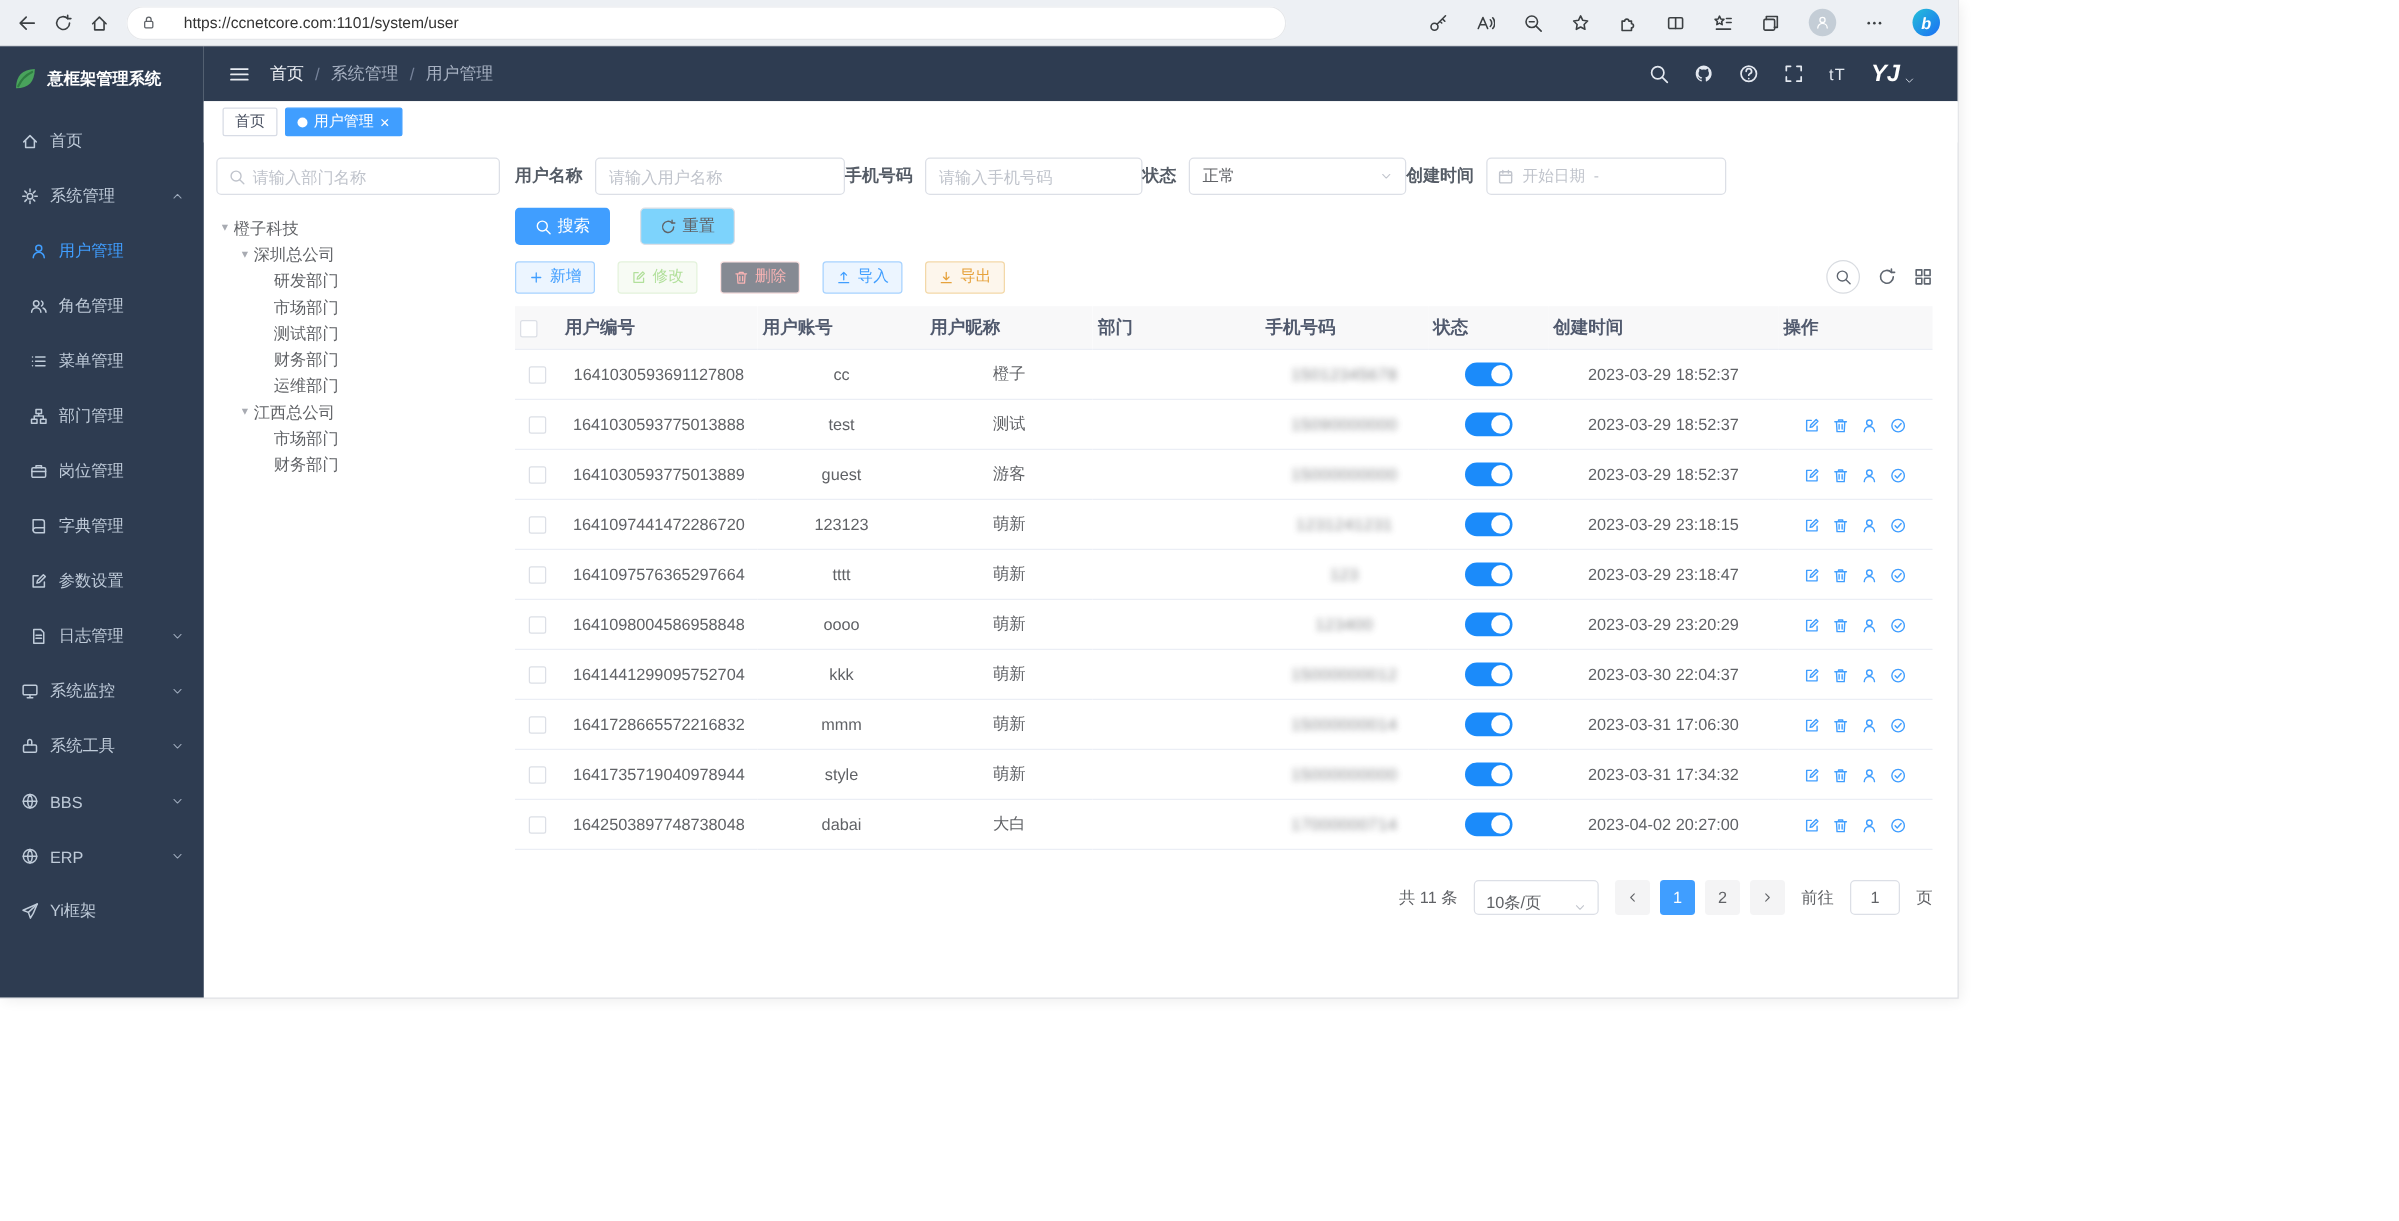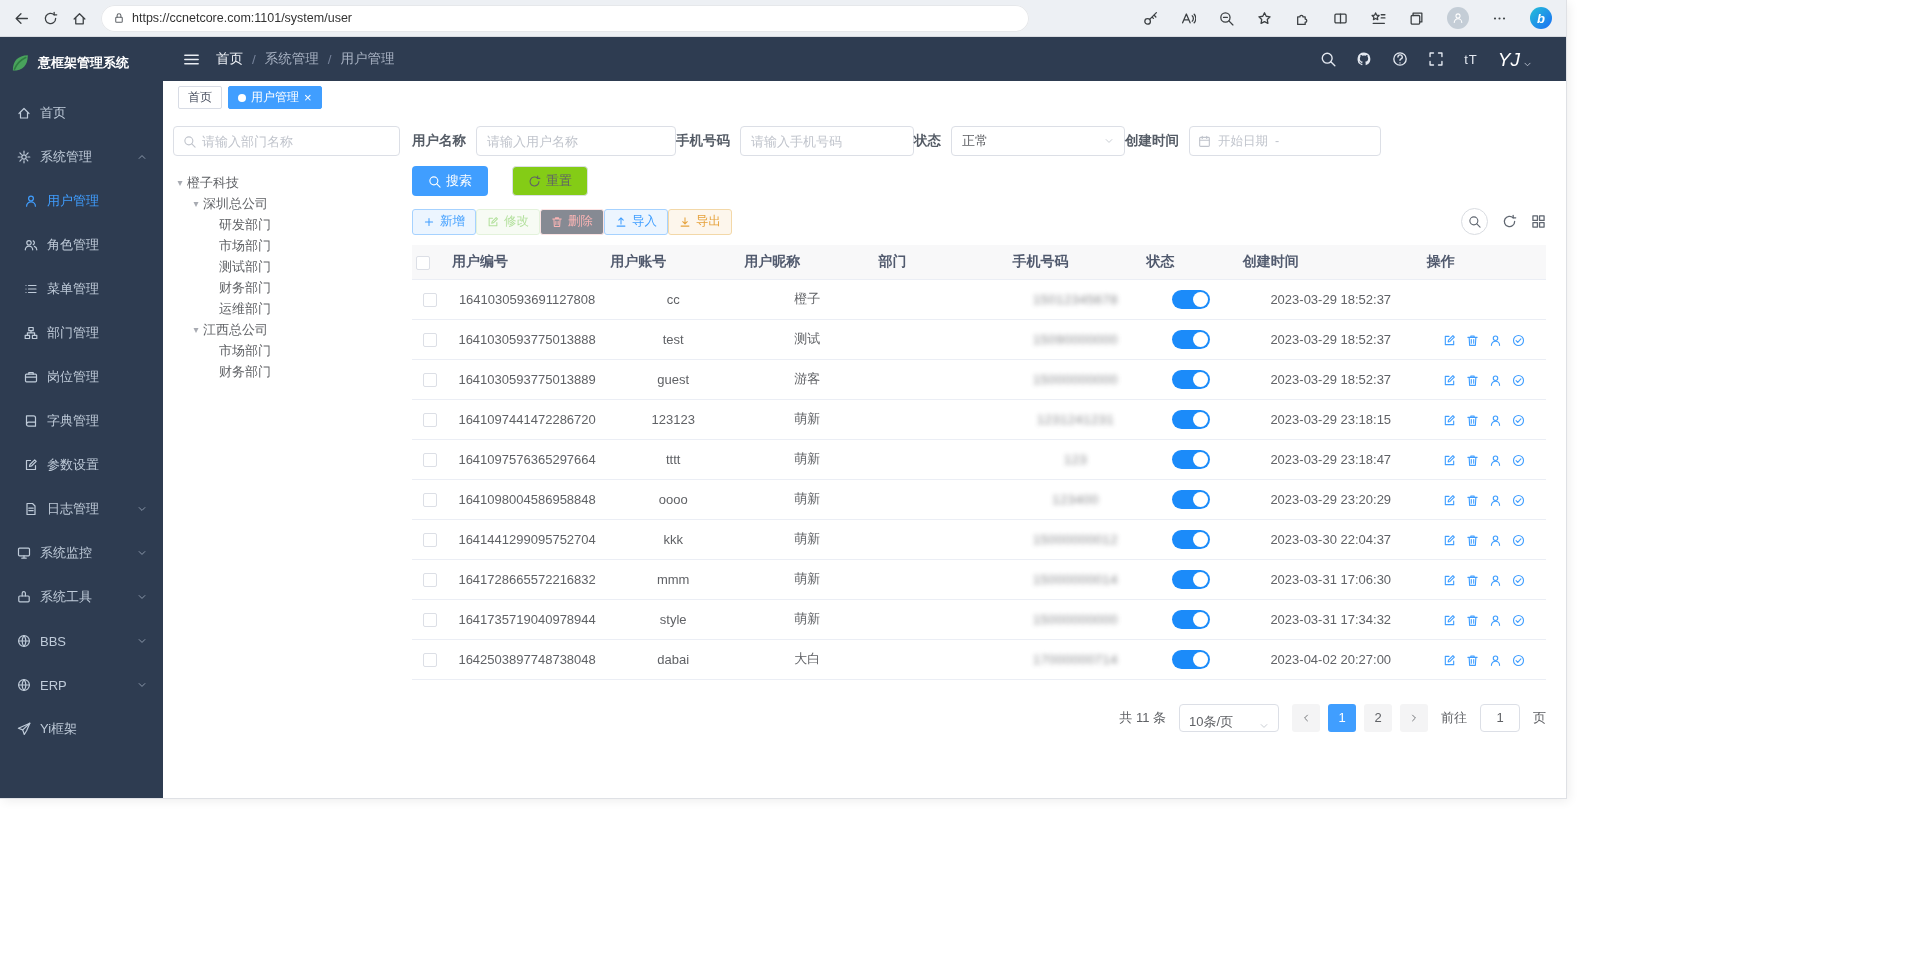--- a/index.html
+++ b/index.html
@@ -4,21 +4,21 @@
 <style>
   *{margin:0;padding:0;box-sizing:border-box}
   html,body{width:1919px;height:977px;background:#fff;font-family:"Liberation Sans","DejaVu Sans",sans-serif;overflow:hidden}
   [data-icon]{display:inline-flex;align-items:center;justify-content:center}
   .canvas{position:relative;width:1919px;height:977px;background:#fff}
   .window{position:absolute;left:0;top:0;width:1566px;height:798px;background:#fff;box-shadow:0 0 0 1px #dfe1e5,3px 3px 10px rgba(0,0,0,.07)}
   
   .chrome{height:37px;background:#edf0f4;border-bottom:1px solid #d8dbe0;display:flex;align-items:center;padding:0 10px}
   .chrome-left{display:flex;align-items:center;gap:14px;margin-right:14px;padding-left:4px;color:#3c4043}
   .cbtn{display:inline-flex;cursor:pointer}
-  .urlbar{width:928px;height:27px;background:#fff;border-radius:14px;display:flex;align-items:center;padding:0 12px;gap:7px;box-shadow:inset 0 0 0 1px #e6e8eb;cursor:text}
+  .urlbar{width:928px;height:27px;background:#fff;border-radius:14px;display:flex;align-items:center;padding:0 12px;gap:22px;box-shadow:inset 0 0 0 1px #e6e8eb;cursor:text}
   .lock{color:#5f6368}
   .url{font-size:12.5px;color:#333;white-space:nowrap}
   .chrome-right{margin-left:auto;display:flex;align-items:center;gap:23px;color:#3c4043;padding-right:4px}
   .cbtn2{display:inline-flex;cursor:pointer}
   .avatar{width:22px;height:22px;border-radius:50%;background:#c4cdd6;color:#fff;display:inline-flex;align-items:center;justify-content:center;cursor:pointer}
   .bing{width:22px;height:22px;border-radius:50%;background:linear-gradient(135deg,#25c0d8,#1a6ef5);color:#fff;font-weight:bold;font-style:italic;display:inline-flex;align-items:center;justify-content:center;font-size:13px;cursor:pointer}
   
   .app{display:flex;height:761px}
   .sidebar{width:163px;background:#2e3c51;flex-shrink:0;color:#bfcbd9;display:flex;flex-direction:column;overflow:hidden}
   .logo{height:52px;display:flex;align-items:center;gap:8px;padding:0 10px;color:#fff;font-weight:bold;font-size:13px;flex-shrink:0}
@@ -32,21 +32,21 @@
   .topbar{height:44px;background:#2e3c51;display:flex;align-items:center;padding:0 34px 0 20px;flex-shrink:0}
   .hamburger{color:#e8ecf2;margin-right:16px;display:inline-flex;cursor:pointer}
   .breadcrumb{display:flex;align-items:center;gap:9px;font-size:13.5px}
   .bc-item{color:#eef1f6;cursor:pointer}
   .bc-item.muted{color:#a7b1c2}
   .bc-sep{color:#76839a}
   .topbar-right{margin-left:auto;display:flex;align-items:center;gap:20px;color:#e3e8f0}
   .topbar-right>*{cursor:pointer}
   .tt{font-size:13px;letter-spacing:1px}
   .yj-wrap{display:inline-flex;align-items:flex-end;gap:3px}
-  .yj{font-size:19px;font-weight:normal;font-style:italic;color:#fff;line-height:1}
+  .yj{font-size:19px;font-weight:bold;font-style:italic;color:#fff;line-height:1}
   .yj-caret{color:#cfd6e2}
   
   .tabsbar{height:33px;display:flex;align-items:center;gap:6px;padding:0 15px;background:#fff;flex-shrink:0}
   .tab{height:23px;display:inline-flex;align-items:center;gap:5px;padding:0 9px;border:1px solid #d8dce5;background:#fff;color:#495060;font-size:12px;cursor:pointer;border-radius:2px}
   .tab.active{background:#409eff;border-color:#409eff;color:#fff}
   .tab-dot{width:8px;height:8px;border-radius:50%;background:#fff}
   .tab-close{font-size:13px;line-height:1}
   
   .content{flex:1;display:flex;align-items:flex-start;padding:12px 20px 0 10px;min-height:0}
   .tree-panel{width:227px;flex-shrink:0;margin-right:12px}
@@ -65,23 +65,23 @@
   .w200{width:200px}.w197{width:174px}
   .f-select{display:flex;align-items:center;justify-content:space-between;cursor:pointer}
   .sel-text{color:#606266}
   .chev{color:#c0c4cc}
   .f-date{width:192px;display:flex;align-items:center;gap:7px;cursor:pointer;padding:0 8px}
   .dt-ph,.dt-sep{color:#c0c4cc;font-size:12.5px}
   .cal{color:#c0c4cc}
   .btn-row{display:flex;gap:24px;margin-top:10px}
   .btn{display:inline-flex;align-items:center;gap:5px;height:30px;padding:0 15px;border-radius:4px;border:1px solid transparent;font-size:13px;cursor:pointer;font-family:inherit}
   .btn-primary{background:#409eff;color:#fff}
-  .btn-default{background:#84cc16;border-color:#dcdfe6;color:#606266}
+  .btn-default{background:#7dd3fc;border-color:#dcdfe6;color:#606266}
   .toolbar{display:flex;align-items:center;margin-top:12px}
-  .toolbar-btns{display:flex;}
+  .toolbar-btns{display:flex;gap:18px}
   .btn-sm{height:26px;padding:0 10px;font-size:12.5px;border-radius:3px}
   .plain-primary{background:#ecf5ff;border-color:#a6d2ff;color:#409eff}
   .plain-success{background:#f0f9eb;border-color:#c8e6b8;color:#67c23a}
   .plain-danger{background:#0f172a;border-color:#fbc9c9;color:#f56c6c}
   .plain-warning{background:#fdf6ec;border-color:#f3d8a8;color:#e6a23c}
   .btn.disabled{opacity:.5;cursor:not-allowed}
   .toolbar-right{margin-left:auto;display:flex;align-items:center;gap:14px;color:#5f6670}
   .circle-btn{width:27px;height:27px;border:1px solid #d9dce1;border-radius:50%;display:inline-flex;align-items:center;justify-content:center;background:#fff;cursor:pointer}
   .plain-ic{display:inline-flex;cursor:pointer}
   table{width:100%;border-collapse:collapse;margin-top:10px;table-layout:fixed}

